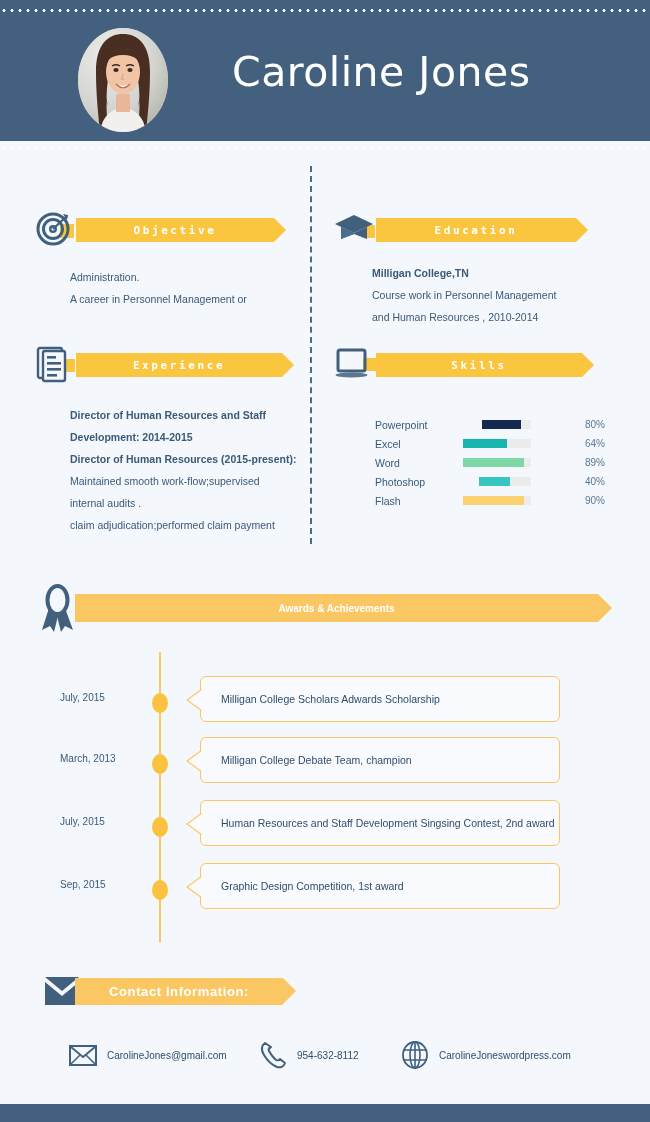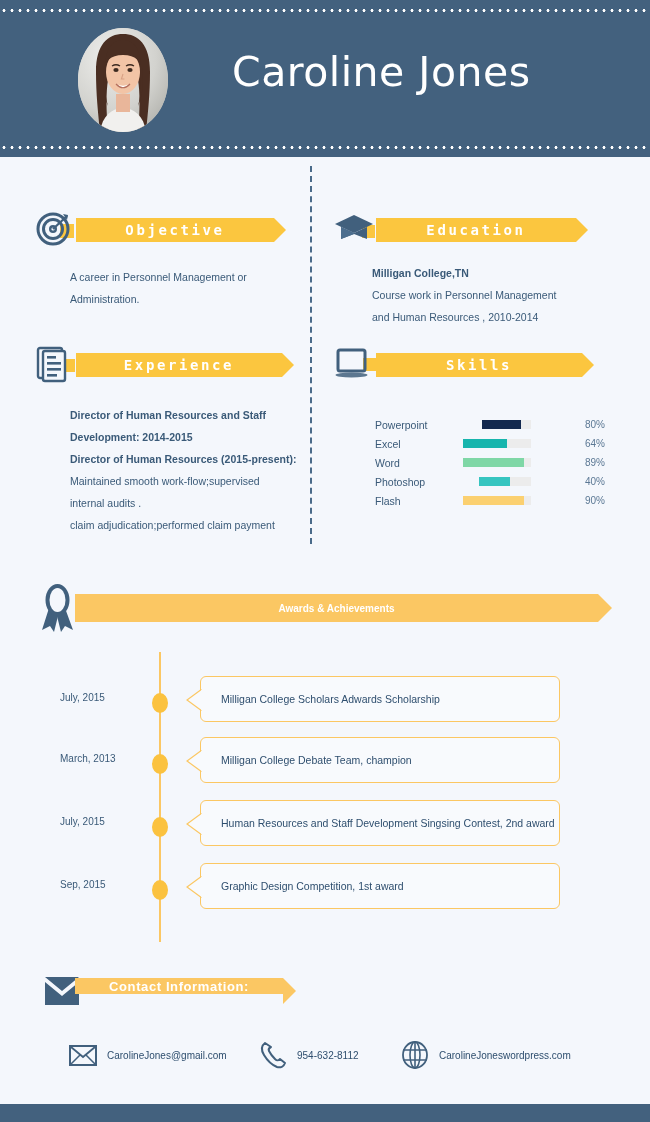--- a/index.html
+++ b/index.html
@@ -11,21 +11,21 @@
   }
   .page {
     position: relative;
     width: 650px; height: 1122px;
     background: #f4f7fc;
   }
 
   
   .banner {
     position: absolute; left: 0; top: 0;
-    width: 650px; height: 157px;
+    width: 650px; height: 141px;
     background: #43617e;
   }
   .dot-rule {
     position: absolute; left: 0; width: 650px; height: 5px;
     background-image: radial-gradient(circle, #ffffff 1.4px, rgba(255,255,255,0) 1.6px);
     background-size: 8px 5px;
     background-repeat: repeat-x;
     background-position: 0 center;
   }
   .dot-rule.top { top: 8px; }
@@ -75,21 +75,21 @@
   .ribbon::after {
     content: "";
     position: absolute; right: -12px; top: 0;
     width: 0; height: 0;
     border-top: 12px solid transparent;
     border-bottom: 12px solid transparent;
     border-left: 12px solid #fbc63f;
   }
   .ribbon-label {
     font-family: "DejaVu Sans Mono", monospace;
-    font-size: 14px;
+    font-size: 11px;
     font-weight: 700;
     letter-spacing: 2.6px;
   }
 
   
   .sec-body {
     position: absolute;
     color: #3a5a78;
     font-size: 10.5px;
     line-height: 22px;
@@ -183,21 +183,21 @@
   }
   .tl-arrow {
     position: absolute; left: -15px; top: 12px;
     width: 16px; height: 22px;
   }
   .tl-arrow svg { display:block; width:100%; height:100%; }
 
   
   .contact-ribbon {
     position: absolute; left: 75px; top: 978px;
-    width: 208px; height: 16px;
+    width: 208px; height: 27px;
     background: #fbc763;
     display: flex; align-items: center; justify-content: center;
   }
   .contact-ribbon::after {
     content: "";
     position: absolute; right: -13px; top: 0;
     width: 0; height: 0;
     border-top: 13.5px solid transparent;
     border-bottom: 13.5px solid transparent;
     border-left: 13px solid #fbc763;
@@ -284,22 +284,22 @@
         <circle cx="19" cy="21" r="1.6" fill="#f4f7fc"></circle>
         <path d="M19 21 L33 8" stroke="#41607d" stroke-width="2.2" fill="none"></path>
         <path d="M29 6 L34 7 L33 12 Z" fill="#41607d"></path>
       </svg>
     </div>
     <div class="ribbon" style="left:42px; top:10px; width:198px;">
       <span class="ribbon-label">Objective</span>
     </div>
   </div>
   <div class="sec-body" style="left:70px; top:266px; width:230px;">
+    <div>Administration.</div>
     <div>A career in Personnel Management or</div>
-    <div>Administration.</div>
   </div>
 
   <div class="sec" style="left:334px; top:208px; width:256px;">
     <div class="sec-icon">
       <svg viewBox="0 0 42 42">
         <rect x="28" y="17" width="13" height="13" fill="#fbc63f"></rect>
         <path d="M20 7 L39 16 L20 25 L1 16 Z" fill="#41607d"></path>
         <path d="M7 19 L7 31 L20 26 L33 31 L33 19 L20 25 Z" fill="#41607d"></path>
         <path d="M7 19 L7 31 L20 26 L20 25 Z" fill="#4c6e8e"></path>
       </svg>

